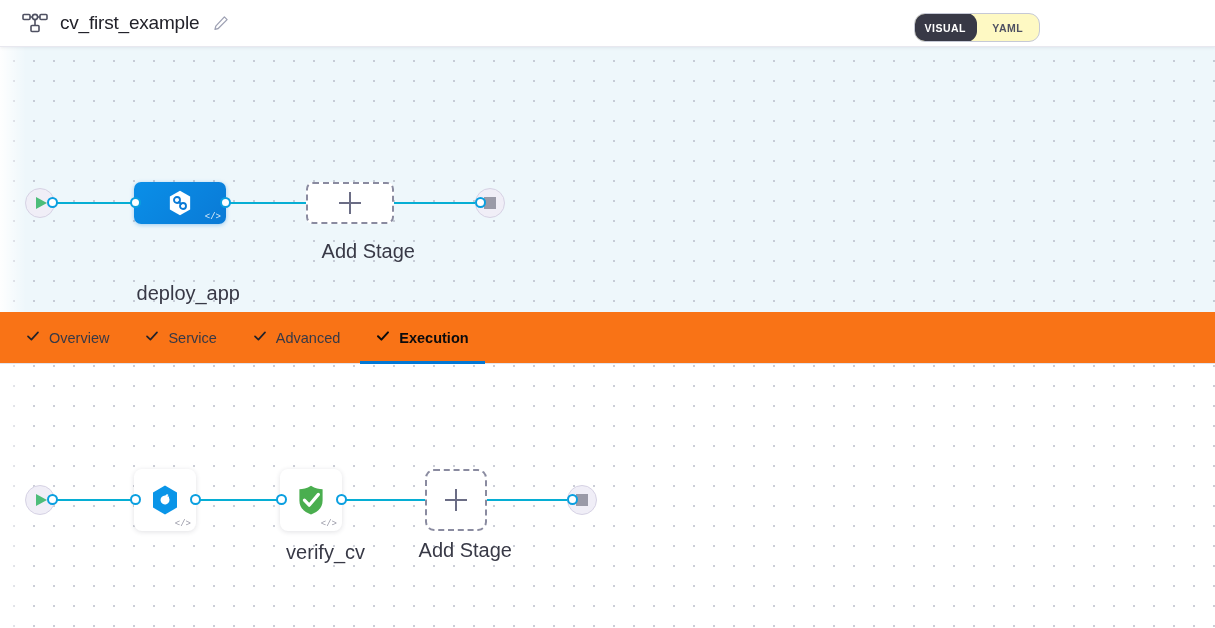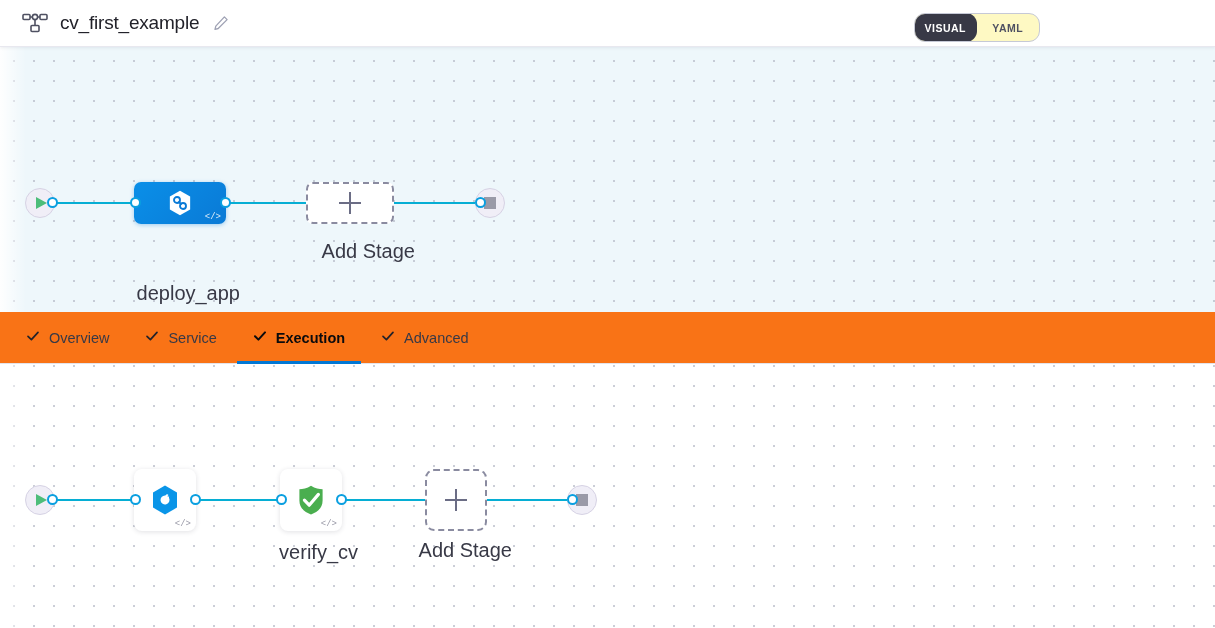--- a/index.html
+++ b/index.html
@@ -269,35 +269,35 @@
     <span>Overview</span>
   </div>
   <div class="tab">
     <span class="chk">
       <svg viewBox="0 0 14 14" width="14" height="14">
           <path d="M2 7.3 L5.4 10.6 L12 3.4" fill="none" stroke="#22222a" stroke-width="1.7" stroke-linecap="round" stroke-linejoin="round"></path>
         </svg>
     </span>
     <span>Service</span>
   </div>
+  <div class="tab">
+    <span class="chk">
+      <svg viewBox="0 0 14 14" width="14" height="14">
+          <path d="M2 7.3 L5.4 10.6 L12 3.4" fill="none" stroke="#22222a" stroke-width="1.7" stroke-linecap="round" stroke-linejoin="round"></path>
+        </svg>
+    </span>
+    <span>Advanced</span>
+  </div>
   <div class="tab active">
     <span class="chk">
       <svg viewBox="0 0 14 14" width="14" height="14">
           <path d="M2 7.3 L5.4 10.6 L12 3.4" fill="none" stroke="#0b0b0d" stroke-width="2" stroke-linecap="round" stroke-linejoin="round"></path>
         </svg>
     </span>
     <span>Execution</span>
-  </div>
-  <div class="tab">
-    <span class="chk">
-      <svg viewBox="0 0 14 14" width="14" height="14">
-          <path d="M2 7.3 L5.4 10.6 L12 3.4" fill="none" stroke="#22222a" stroke-width="1.7" stroke-linecap="round" stroke-linejoin="round"></path>
-        </svg>
-    </span>
-    <span>Advanced</span>
   </div>
 </div>
 
 <div class="canvas" id="canvas-steps">
   <div class="dots"></div>
   <div class="fade-left"></div>
 
   <div class="edge" style="left:52px;  top:147px; width:86px;"></div>
   <div class="edge" style="left:196px; top:147px; width:88px;"></div>
   <div class="edge" style="left:342px; top:147px; width:84px;"></div>
@@ -326,21 +326,21 @@
   <div class="node" style="left:280px; top:117px;">
     <div class="step-node">
       <svg viewBox="0 0 34 34" width="34" height="34">
         <path d="M17 2.8 C13 5.4 8.6 6.2 5.4 6.2 L5.4 17.4 C5.4 25 11 29.4 17 31.4 C23 29.4 28.6 25 28.6 17.4 L28.6 6.2 C25.4 6.2 21 5.4 17 2.8 Z" fill="#4aae4f"></path>
         <path d="M10.4 17.2 L15.2 22.2 L24.4 11.4" fill="none" stroke="#ffffff" stroke-width="3.2" stroke-linecap="round" stroke-linejoin="round"></path>
       </svg>
       <span class="code-badge">&lt;/&gt;</span>
     </div>
   </div>
   <div class="port" style="left:336px; top:142px;"></div>
-  <div class="node-label" style="left:248px; top:190px; width:110px;">verify_cv</div>
+  <div class="node-label" style="left:255px; top:190px; width:110px;">verify_cv</div>
 
   <div class="node" style="left:425px; top:117px;">
     <div class="add-box add-step-box">
       <div class="plus-glyph"></div>
     </div>
   </div>
   <div class="node-label" style="left:400px; top:188px; width:112px;">Add Stage</div>
 
   <div class="port" style="left:567px; top:142px;"></div>
   <div class="terminal" style="left:567px; top:133px;">

